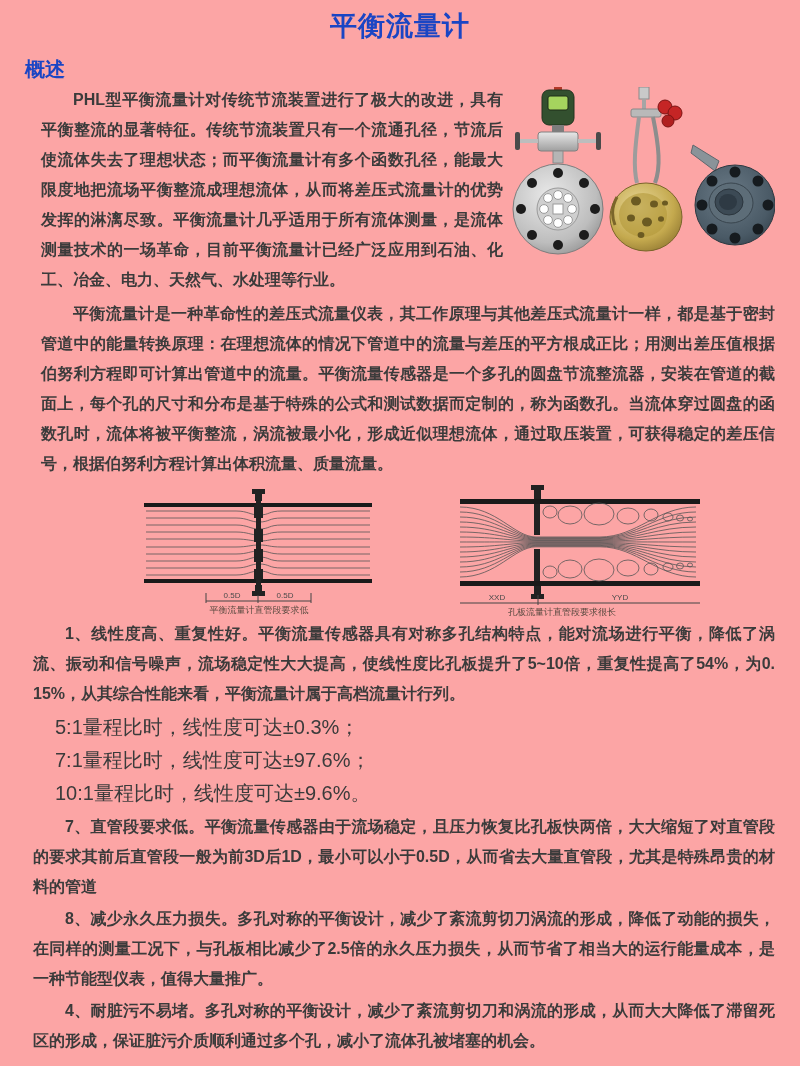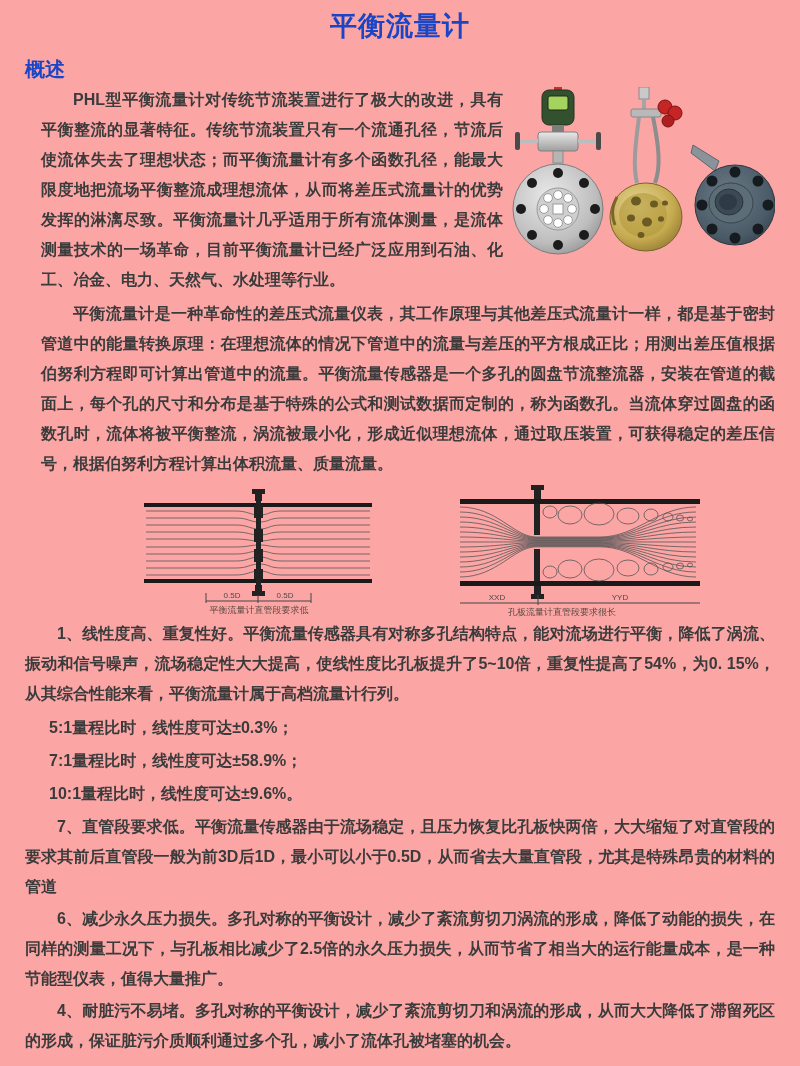--- a/index.html
+++ b/index.html
@@ -13,23 +13,23 @@
         text-align:justify;margin:2px 0 4px 16px;text-indent:2em;}
   .overview-wrap{overflow:visible;}
   .photos-float{float:right;width:264px;height:174px;margin:2px 0 0 8px;
         display:flex;align-items:flex-start;justify-content:space-between;}
   .photos-float svg{display:block;}
   .photo3{margin-top:52px;}
   .diagrams{display:flex;gap:62px;padding-left:103px;margin:6px 0 0 0;align-items:center;}
   .diagram svg{display:block;}
   .diag-label{font-size:8px;fill:#4a4a4a;font-family:"Liberation Sans",sans-serif;}
   .diag-caption{font-size:9px;fill:#5a4a40;font-family:"Liberation Sans",sans-serif;}
-  .ratio-line{font-size:16px;line-height:33px;color:#3b3b3b;font-weight:700;
-        margin-left:24px;}
-  .features .body-text{margin:2px 0 2px 0;}
+  .ratio-line{font-size:20px;line-height:33px;color:#3b3b3b;font-weight:400;
+        margin-left:30px;}
+  .features .body-text{margin:2px 0 2px 8px;}
   .stream{stroke:#555;stroke-width:0.8;fill:none;}
   .eddy{stroke:#555;stroke-width:0.8;fill:none;}
   .pipewall{fill:#1a1a1a;}
   .plate{fill:#222;}
 </style>
 </head>
 <body>
 
 <div class="page">
 
@@ -237,20 +237,20 @@
         <text x="45" y="115" text-anchor="middle" class="diag-label">XXD</text>
         <text x="168" y="115" text-anchor="middle" class="diag-label">YYD</text>
         <text x="110" y="130" text-anchor="middle" class="diag-caption">孔板流量计直管段要求很长</text>
       </svg>
     </div>
   </div>
 
   <div class="features">
     <p class="body-text">1、线性度高、重复性好。平衡流量传感器具有对称多孔结构特点，能对流场进行平衡，降低了涡流、振动和信号噪声，流场稳定性大大提高，使线性度比孔板提升了5~10倍，重复性提高了54%，为0. 15%，从其综合性能来看，平衡流量计属于高档流量计行列。</p>
     <div class="ratio-line">5:1量程比时，线性度可达±0.3%；</div>
-    <div class="ratio-line">7:1量程比时，线性度可达±58.9%；</div>
+    <div class="ratio-line">7:1量程比时，线性度可达±97.6%；</div>
     <div class="ratio-line">10:1量程比时，线性度可达±9.6%。</div>
     <p class="body-text">7、直管段要求低。平衡流量传感器由于流场稳定，且压力恢复比孔板快两倍，大大缩短了对直管段的要求其前后直管段一般为前3D后1D，最小可以小于0.5D，从而省去大量直管段，尤其是特殊昂贵的材料的管道</p>
-    <p class="body-text">6、减少永久压力损失。多孔对称的平衡设计，减少了紊流剪切刀涡流的形成，降低了动能的损失，在同样的测量工况下，与孔板相比减少了2.5倍的永久压力损失，从而节省了相当大的运行能量成本，是一种节能型仪表，值得大量推广。</p>
+    <p class="body-text">8、减少永久压力损失。多孔对称的平衡设计，减少了紊流剪切刀涡流的形成，降低了动能的损失，在同样的测量工况下，与孔板相比减少了2.5倍的永久压力损失，从而节省了相当大的运行能量成本，是一种节能型仪表，值得大量推广。</p>
     <p class="body-text">4、耐脏污不易堵。多孔对称的平衡设计，减少了紊流剪切刀和涡流的形成，从而大大降低了滞留死区的形成，保证脏污介质顺利通过多个孔，减小了流体孔被堵塞的机会。</p>
   </div>
 
 </div>
 
 </body></html>

